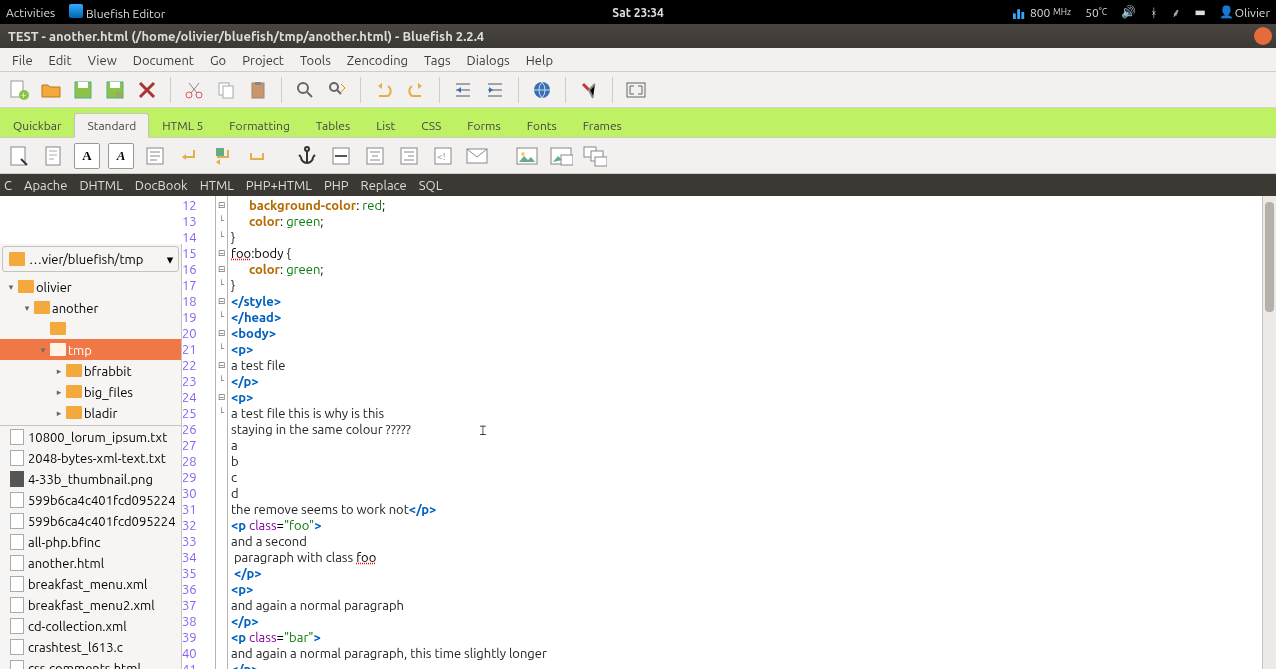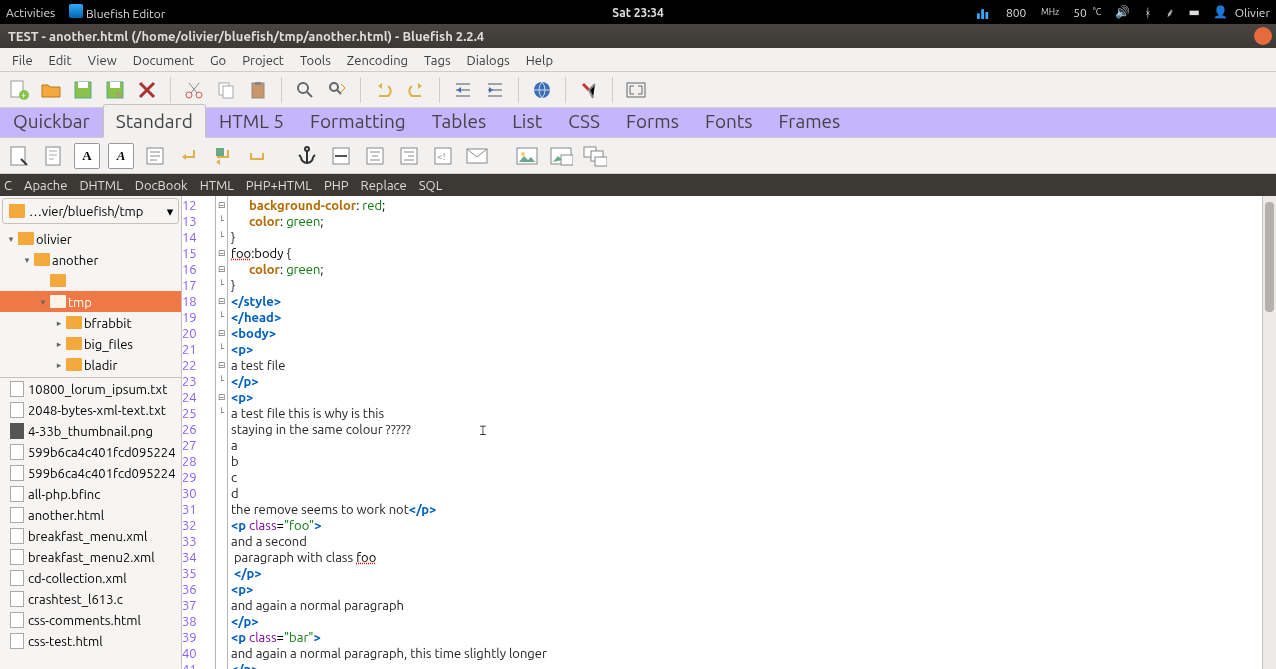--- a/index.html
+++ b/index.html
@@ -1,47 +1,47 @@
 <!DOCTYPE html>
 <html><head>
 <meta charset="utf-8">
 <style>
 * { margin:0; padding:0; box-sizing:border-box; font-family:"Ubuntu","DejaVu Sans",sans-serif; }
 html,body { width:1276px; height:669px; overflow:hidden; background:#fff; }
 .top-panel { height:24px; background:#000; color:#ddd; display:flex; align-items:center; font-size:12px; padding:0 6px; }
 .top-panel .tp-left { display:flex; gap:14px; align-items:center; }
 .top-panel .tp-center { position:absolute; left:50%; transform:translateX(-50%); font-weight:bold; }
 .top-panel .tp-right { position:absolute; right:6px; display:flex; gap:14px; align-items:center; }
-.top-panel .tp-right span { display:flex; align-items:center; gap:6px;text-align:center; }
+.top-panel .tp-right span { display:flex; align-items:center; gap:0;text-align:center; }
 .bf-logo { width:14px; height:14px; background:linear-gradient(#3af,#06a); border-radius:2px; display:inline-block; }
 .tiny-ico { width:14px; height:14px; display:inline-block; }
 
 .titlebar { height:24px; background:linear-gradient(#4a4540,#3c3833); color:#ddd; display:flex; align-items:center; padding:0 8px; font-size:13px; font-weight:bold; position:relative; }
 .titlebar .close { position:absolute; right:4px; top:3px; width:18px; height:18px; border-radius:9px; background:#e56a3c; }
 
 .menubar { height:24px; background:#f2f1f0; border-bottom:1px solid #d0ccc7; display:flex; align-items:center; padding:0 4px; font-size:13px; color:#3c3c3c; }
 .menubar span { padding:2px 8px; cursor:default; }
 
 .toolbar1 { height:36px; background:#f2f1f0; border-bottom:1px solid #d6d3cf; display:flex; align-items:center; gap:6px; padding:0 6px; }
 .tb-btn { width:26px; height:26px; display:flex; align-items:center; justify-content:center; border-radius:2px; }
 .tb-sep { width:1px; height:26px; background:#d0ccc7; margin:0 4px; }
 
-.tabbar { height:30px; background:#c4b5fd; border-bottom:1px solid #d0ccc7; display:flex; align-items:flex-end; font-size:19px; }
+.tabbar { height:30px; background:#bef264; border-bottom:1px solid #d0ccc7; display:flex; align-items:flex-end; font-size:12px; }
 .tab { padding:5px 12px; color:#444; border:1px solid transparent; margin-bottom:-1px; }
 .tab.active { background:#f2f1f0; border:1px solid #c7c2bc; border-bottom:1px solid #f2f1f0; border-radius:3px 3px 0 0; }
 
 .toolbar2 { height:36px; background:#f2f1f0; border-bottom:1px solid #d0ccc7; display:flex; align-items:center; gap:8px; padding:0 6px; }
 .ico-box { width:26px; height:26px; display:flex; align-items:center; justify-content:center; border:1px solid #999; border-radius:2px; background:#fff; font:bold 13px serif; }
 .ico-plain { width:26px; height:26px; display:flex; align-items:center; justify-content:center; }
 
 .ctxbar { height:22px; background:#3c3833; color:#ddd; display:flex; align-items:center; font-size:13px; padding:0 4px; gap:12px; }
 .ctxbar span { cursor:default; }
 
 .main { display:flex; height:473px; }
-.sidebar { width:182px; background:#f6f5f4; border-right:1px solid #c7c2bc; display:flex; flex-direction:column; font-size:13px; overflow:hidden; }
+.sidebar { width:182px; background:#f6f5f4; border-right:1px solid #c7c2bc; display:flex; flex-direction:column; font-size:13px; overflow:hidden;margin-top:48px; }
 .sb-path { height:26px; display:flex; align-items:center; border:1px solid #c7c2bc; margin:2px; border-radius:3px; padding:0 2px; }
 .sb-path .ficn { width:16px; height:14px; background:#f4a93c; border-radius:1px; margin:0 4px; }
 .sb-path .dd { width:12px; text-align:center; }
 .sb-tree { padding:2px 0; }
 .tree-row { display:flex; align-items:center; height:21px; padding-left:4px; gap:2px; }
 .tree-row .exp { width:10px; font-size:9px; color:#666; text-align:center; }
 .tree-row .ficn { width:16px; height:13px; background:#f4a93c; border-radius:1px; }
 .tree-row.sel { background:#f07746; color:#fff; }
 .tree-row.sel .ficn { background:#fff3e8; }
 .sb-files { flex:1; overflow:hidden; border-top:1px solid #c7c2bc; }

